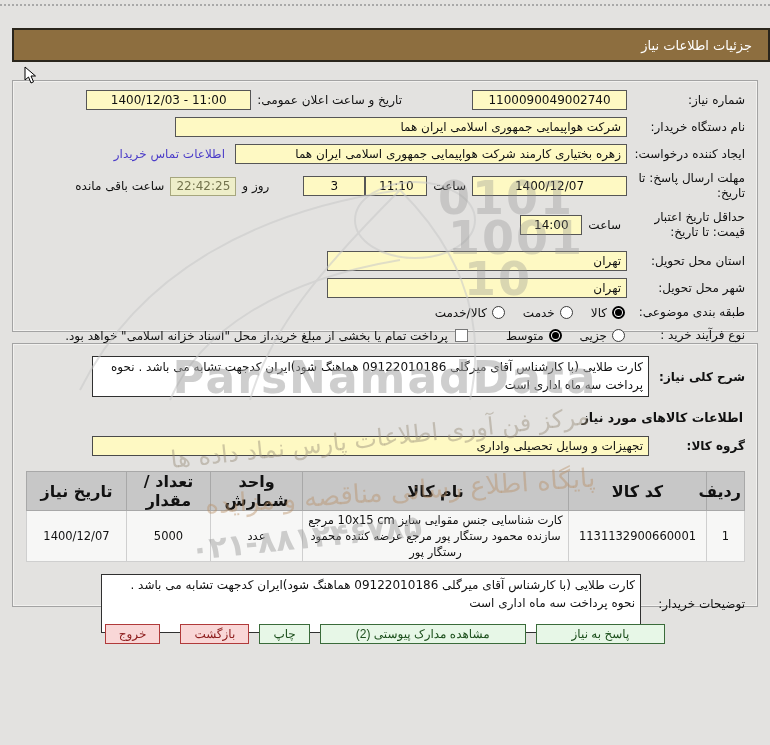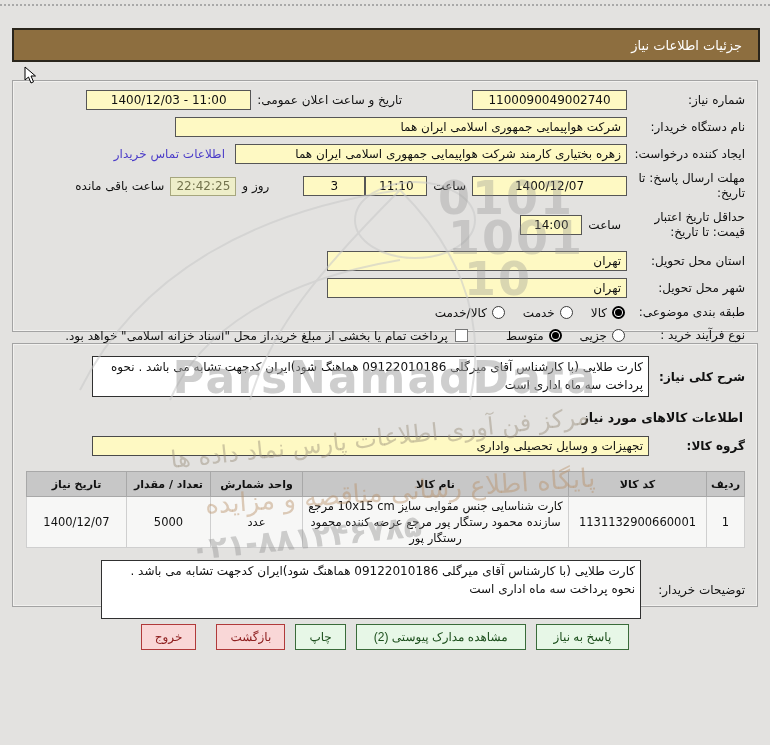--- a/index.html
+++ b/index.html
@@ -1,21 +1,21 @@
 <!DOCTYPE html>
 <html dir="rtl" lang="fa"><head>
 <meta charset="utf-8">
 <style>
   html,body{margin:0;padding:0;background:#e3e2e0;}
   *{box-sizing:border-box;}
   .canvas{position:relative;width:770px;height:745px;background:#e3e2e0;
           font-family:"DejaVu Sans", sans-serif;font-size:12px;color:#111;overflow:hidden;direction:rtl;}
   .top-dots{position:absolute;top:4px;left:0;right:0;border-top:2px dotted #a9a9a9;}
 
-  .title-bar{position:absolute;top:28px;left:12px;right:10px;height:34px;background:#8d6e3f;
+  .title-bar{position:absolute;top:28px;left:12px;right:0;height:34px;background:#8d6e3f;
              border:2px solid #2a251c;display:flex;align-items:center;justify-content:flex-start;
              padding:0 16px;color:#fff;font-size:13px;}
 
   .panel{position:absolute;left:12px;right:12px;background:#e3e2e0;border:1px solid #a3a3a3;
          box-shadow:inset 0 0 0 1px #f2f1ef;}
   .panel1{top:80px;height:252px;padding:9px 12px 0 10px;}
   .panel2{top:343px;height:264px;padding:12px 12px 0 23px;}
 
   .frow{display:flex;align-items:center;margin-bottom:7px;}
   .flabel{width:118px;flex:none;line-height:1.25;}
@@ -42,35 +42,35 @@
   .tbox{background:#fff;border:1px solid #303030;font-size:12px;padding:1px 5px;line-height:1.5;}
   .descbox{width:557px;height:41px;overflow:hidden;}
   .notesbox{width:540px;height:59px;overflow:hidden;}
   .groupbox{width:557px;height:20px;padding:0 5px;display:flex;align-items:center;border:1px solid #4a4a4a;}
   .l96{width:96px;flex:none;font-weight:bold;}
   .l104{width:104px;flex:none;font-weight:normal;}
   .sec-head{font-weight:bold;margin:13px 2px 11px;font-size:12.5px;}
 
   table.itable{width:718px;margin:15px auto 0;border-collapse:collapse;table-layout:fixed;
                border:1px solid #9f9f9f;}
-  table.itable th{background:#c7c7c7;border:1px solid #a8a8a8;height:25px;font-size:11px;
+  table.itable th{background:#c7c7c7;border:1px solid #a8a8a8;height:25px;font-size:16px;
                   font-weight:bold;text-align:center;padding:0 3px;}
   table.itable td{background:#f7f7f6;border:1px solid #cfcfcf;height:44px;text-align:center;
                   font-size:11.5px;padding:1px 3px;line-height:1.4;}
 
   .buyer-notes-row{display:flex;align-items:flex-start;margin-top:12px;}
   .buyer-notes-row .l104{align-self:center;}
 
   .btn-row{position:absolute;top:624px;left:0;right:0;display:flex;justify-content:center;
            align-items:center;gap:10px;direction:rtl;}
-  .btn{height:26px;display:flex;align-items:center;justify-content:center;padding:0 13px;
+  .btn{height:20px;display:flex;align-items:center;justify-content:center;padding:0 13px;
        font-size:12px;border:1px solid;cursor:pointer;white-space:nowrap;text-align:center;}
   .btn.green{background:#e7f7e7;border-color:#3a6b3a;color:#1c4f1c;}
   .btn.red{background:#f9d7d7;border-color:#b03a3a;color:#8f2020;}
-  .btn.wide{padding:0 17px;}
+  .btn.wide{padding:0 35px;}
   .btn.exit{margin-inline-start:10px;}
 
   .wm{position:absolute;pointer-events:none;z-index:6;}
   .wm-brand{top:352px;left:0;right:0;text-align:center;font-weight:bold;font-size:44px;
             letter-spacing:2px;color:rgba(165,165,165,.55);direction:ltr;}
   .wm-line1{top:424px;left:55px;width:650px;text-align:center;font-size:24px;
             color:rgba(150,140,120,.45);transform:rotate(-6deg);}
   .wm-line2{top:476px;left:140px;width:520px;text-align:center;font-size:26px;
             color:rgba(185,145,105,.45);transform:rotate(-4deg);}
   .wm-phone{top:520px;left:190px;font-size:30px;font-weight:bold;direction:ltr;

